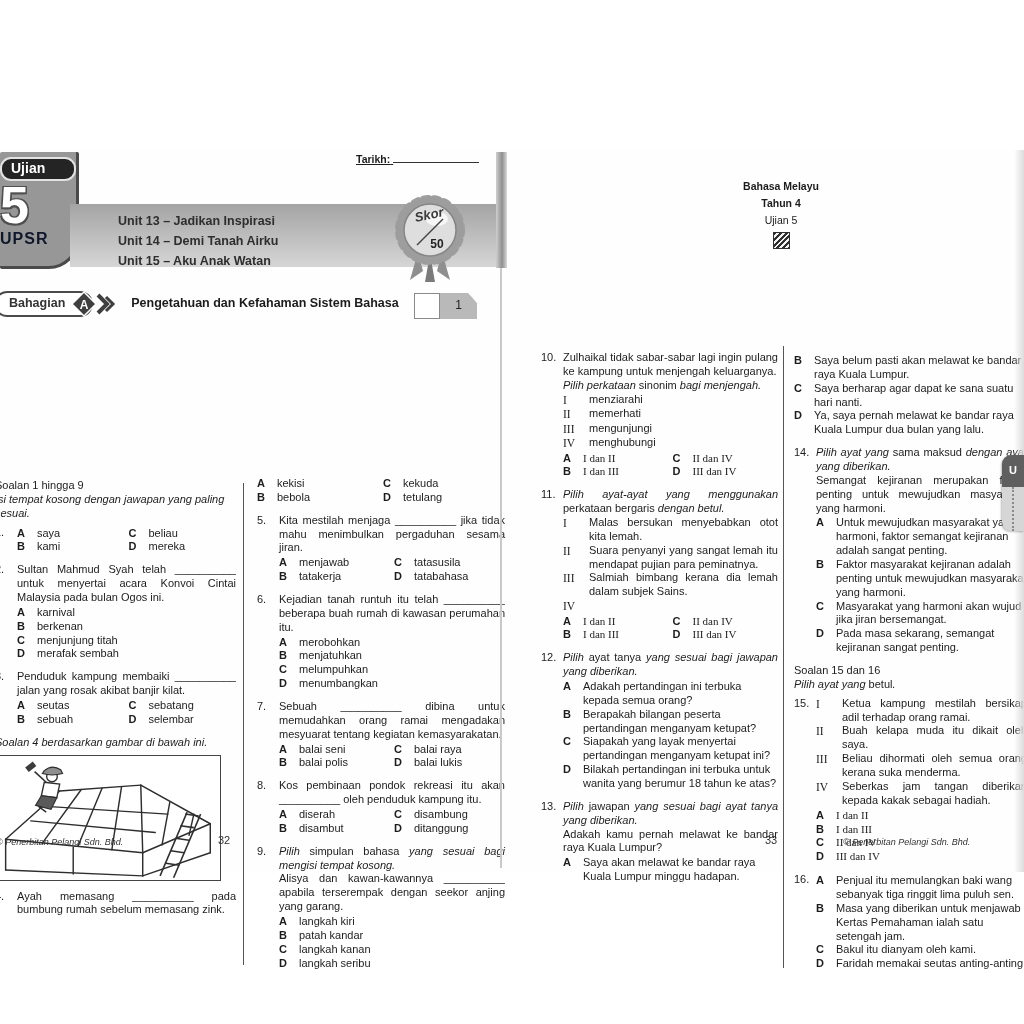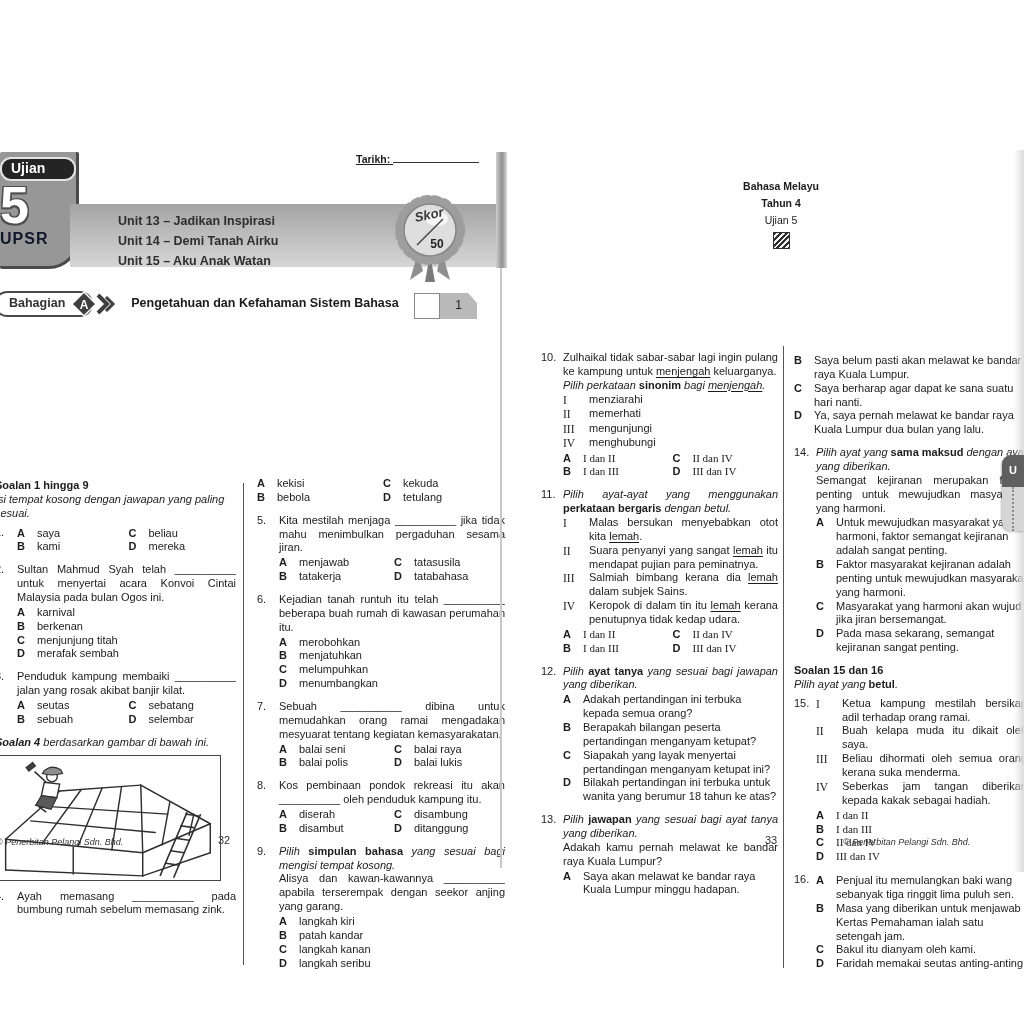--- a/index.html
+++ b/index.html
@@ -2,23 +2,23 @@
 <html style="--text: #1c1c1c; --band_dark: #a4a4a4; --band_light: #d6d6d6; --badge_bg: #979797; --accent_dark: #4a4a4a;"><head>
 <meta charset="utf-8">
 <style>
   html,body{margin:0;padding:0;}
   body{
     width:1024px;height:1024px;position:relative;overflow:hidden;
     background:#ffffff;color:var(--text,#1c1c1c);
     font-family:"Liberation Sans","DejaVu Sans",sans-serif;
     font-size:11px;line-height:1.26;
   }
-  .b{font-weight:700;font-style:normal;}
+  .b{font-weight:400;font-style:normal;}
   .i{font-style:italic;}
-  .u{text-decoration:underline;text-underline-offset:2px;}
+  .u{text-underline-offset:2px;}
   .rn{font-family:"Liberation Serif","DejaVu Serif",serif;}
 
   
   #scan{position:absolute;left:0;top:150px;width:1024px;height:722px;background:#fefefe;}
   #fold-top{position:absolute;left:496px;top:2px;width:11px;height:116px;
     background:linear-gradient(90deg,#cfcfcf,#8f8f8f 55%,#d9d9d9);}
   #fold-line{position:absolute;left:500px;top:118px;width:2px;height:600px;background:#c9c9c9;}
   #right-edge{position:absolute;right:0;top:0;width:10px;height:722px;
     background:linear-gradient(90deg,rgba(255,255,255,0),#dcdcdc);}
 
@@ -492,21 +492,20 @@
             <div class="roman">
               <span class="roman-label">II</span>
               <span class="roman-text"><span>Suara penyanyi yang sangat </span><span class="u">lemah</span><span> itu mendapat pujian para peminatnya.</span></span>
             </div>
             <div class="roman">
               <span class="roman-label">III</span>
               <span class="roman-text"><span>Salmiah bimbang kerana dia </span><span class="u">lemah</span><span> dalam subjek Sains.</span></span>
             </div>
             <div class="roman">
               <span class="roman-label">IV</span>
-              <span class="roman-text"><span>Keropok di dalam tin itu </span><span class="u">lemah</span><span> kerana penutupnya tidak kedap udara.</span></span>
             </div>
           </div>
           <div class="opts cols2">
             <div class="opt">
               <span class="opt-label">A</span>
               <span class="opt-text rn">I dan II</span>
             </div>
             <div class="opt">
               <span class="opt-label">C</span>
               <span class="opt-text rn">II dan IV</span>

